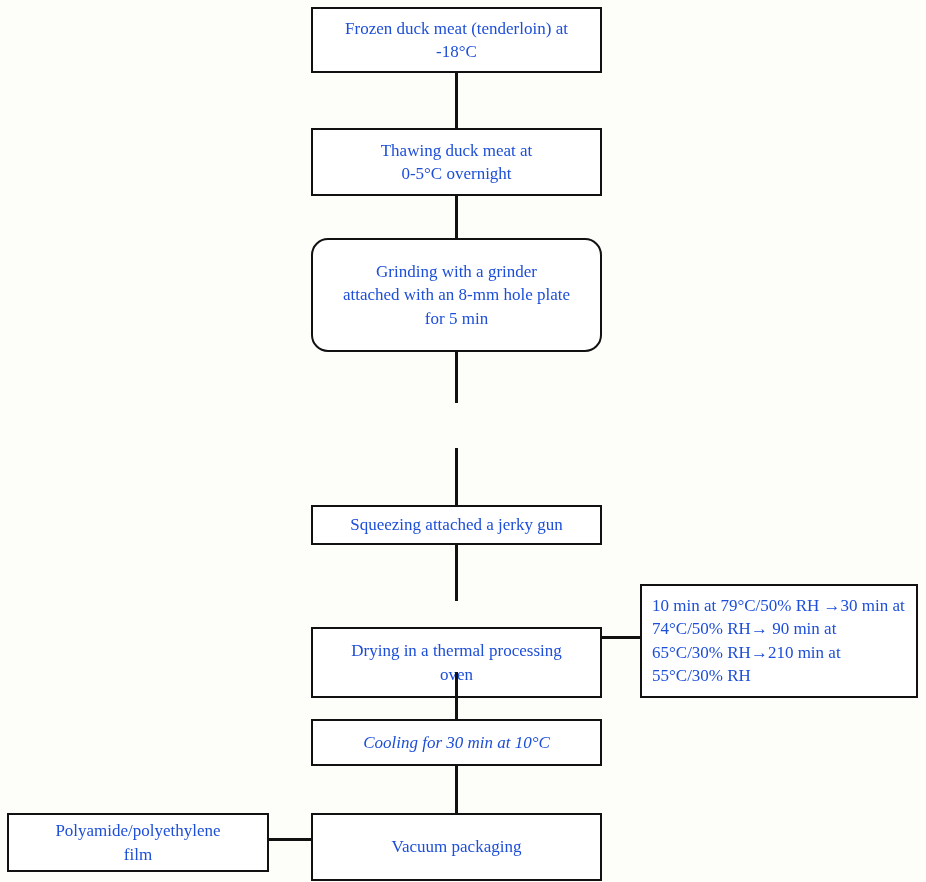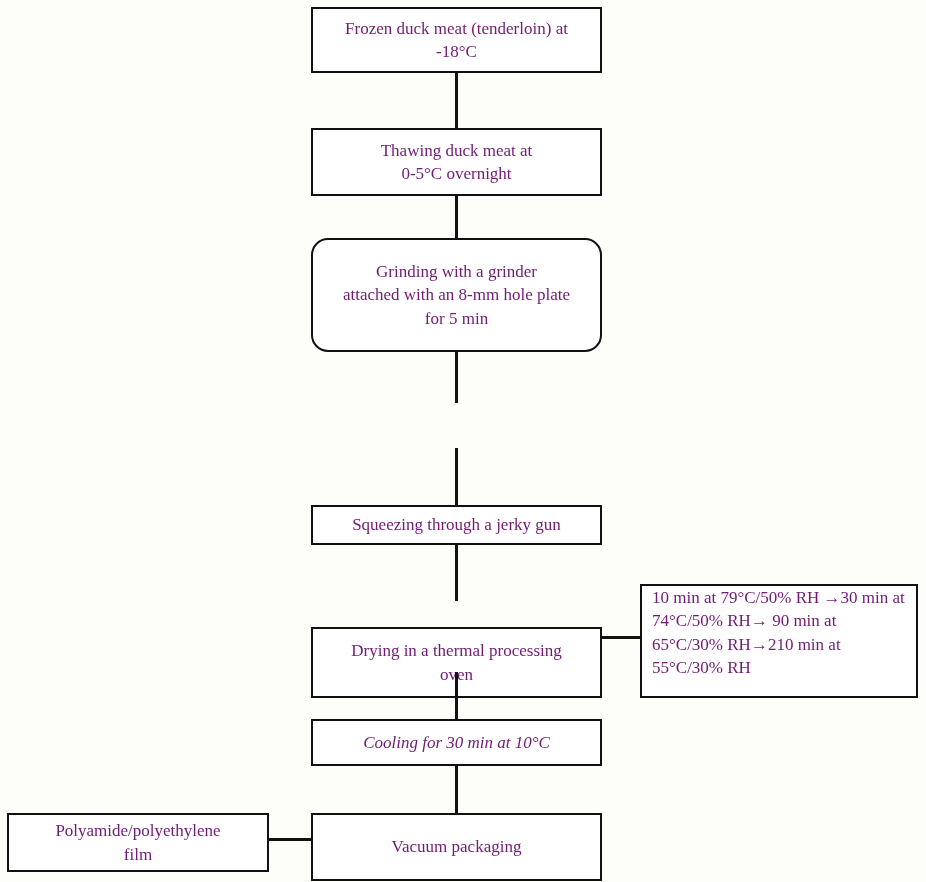--- a/index.html
+++ b/index.html
@@ -19,32 +19,32 @@
     position: absolute;
     box-sizing: border-box;
     border: 2px solid #111111;
     background: #ffffff;
     display: flex;
     align-items: center;
     justify-content: center;
     text-align: center;
     font-size: 17px;
     line-height: 1.38;
-    color: #701a75;
+    color: #1d4ed8;
     padding: 2px 6px;
   }
   .node .txt {
     display: block;
     white-space: pre-line;
   }
   .node.left-align {
     justify-content: flex-start;
     text-align: left;
     align-items: flex-start;
-    padding: 0 10px;
+    padding: 8px 10px;
   }
   .connector {
     position: absolute;
     background: #111111;
   }
   .connector.v {
     width: 3px;
   }
   .connector.h {
     height: 3px;
@@ -61,21 +61,21 @@
     <div class="node" style="left: 311px; top: 128px; width: 291px; height: 68px;">
       <span class="txt">Thawing duck meat at
 0-5°C overnight</span>
     </div>
     <div class="node" style="left: 311px; top: 238px; width: 291px; height: 114px; border-radius: 17px;">
       <span class="txt">Grinding with a grinder
 attached with an 8-mm hole plate
 for 5 min</span>
     </div>
     <div class="node" style="left: 311px; top: 505px; width: 291px; height: 40px;">
-      <span class="txt">Squeezing through a jerky gun</span>
+      <span class="txt">Squeezing attached a jerky gun</span>
     </div>
     <div class="node" style="left: 311px; top: 627px; width: 291px; height: 71px;">
       <span class="txt">Drying in a thermal processing
 oven</span>
     </div>
     <div class="node" style="left: 311px; top: 719px; width: 291px; height: 47px; font-style: italic;">
       <span class="txt">Cooling for 30 min at 10°C</span>
     </div>
     <div class="node" style="left: 311px; top: 813px; width: 291px; height: 68px;">
       <span class="txt">Vacuum packaging</span>

